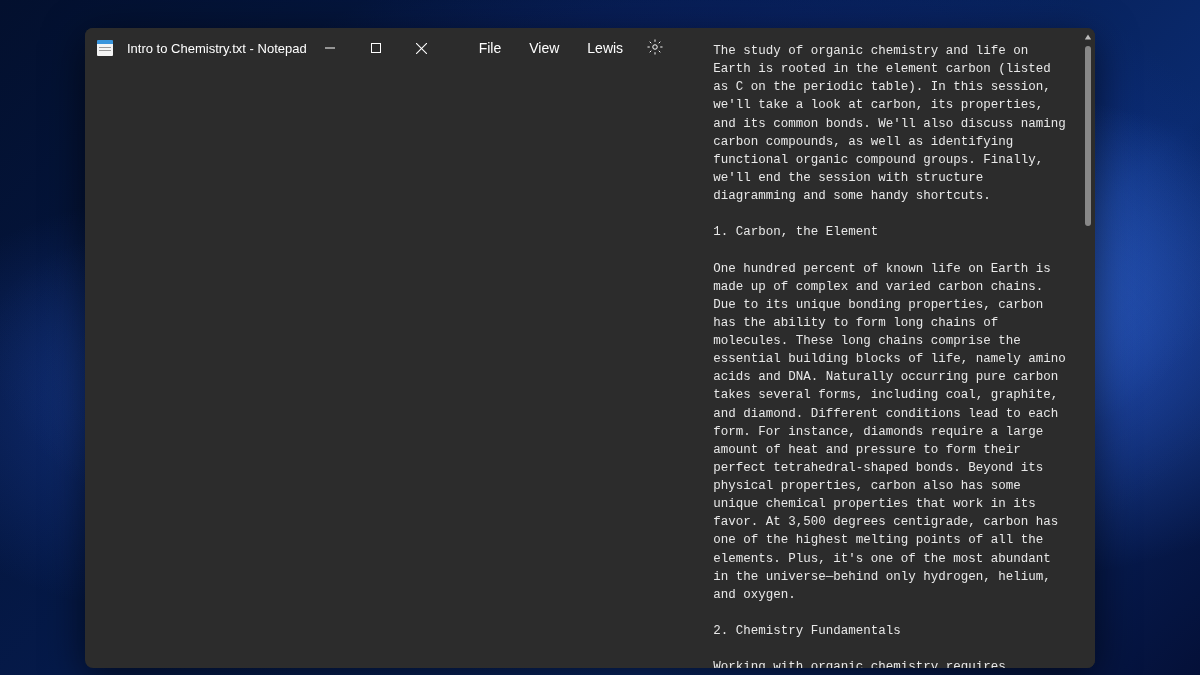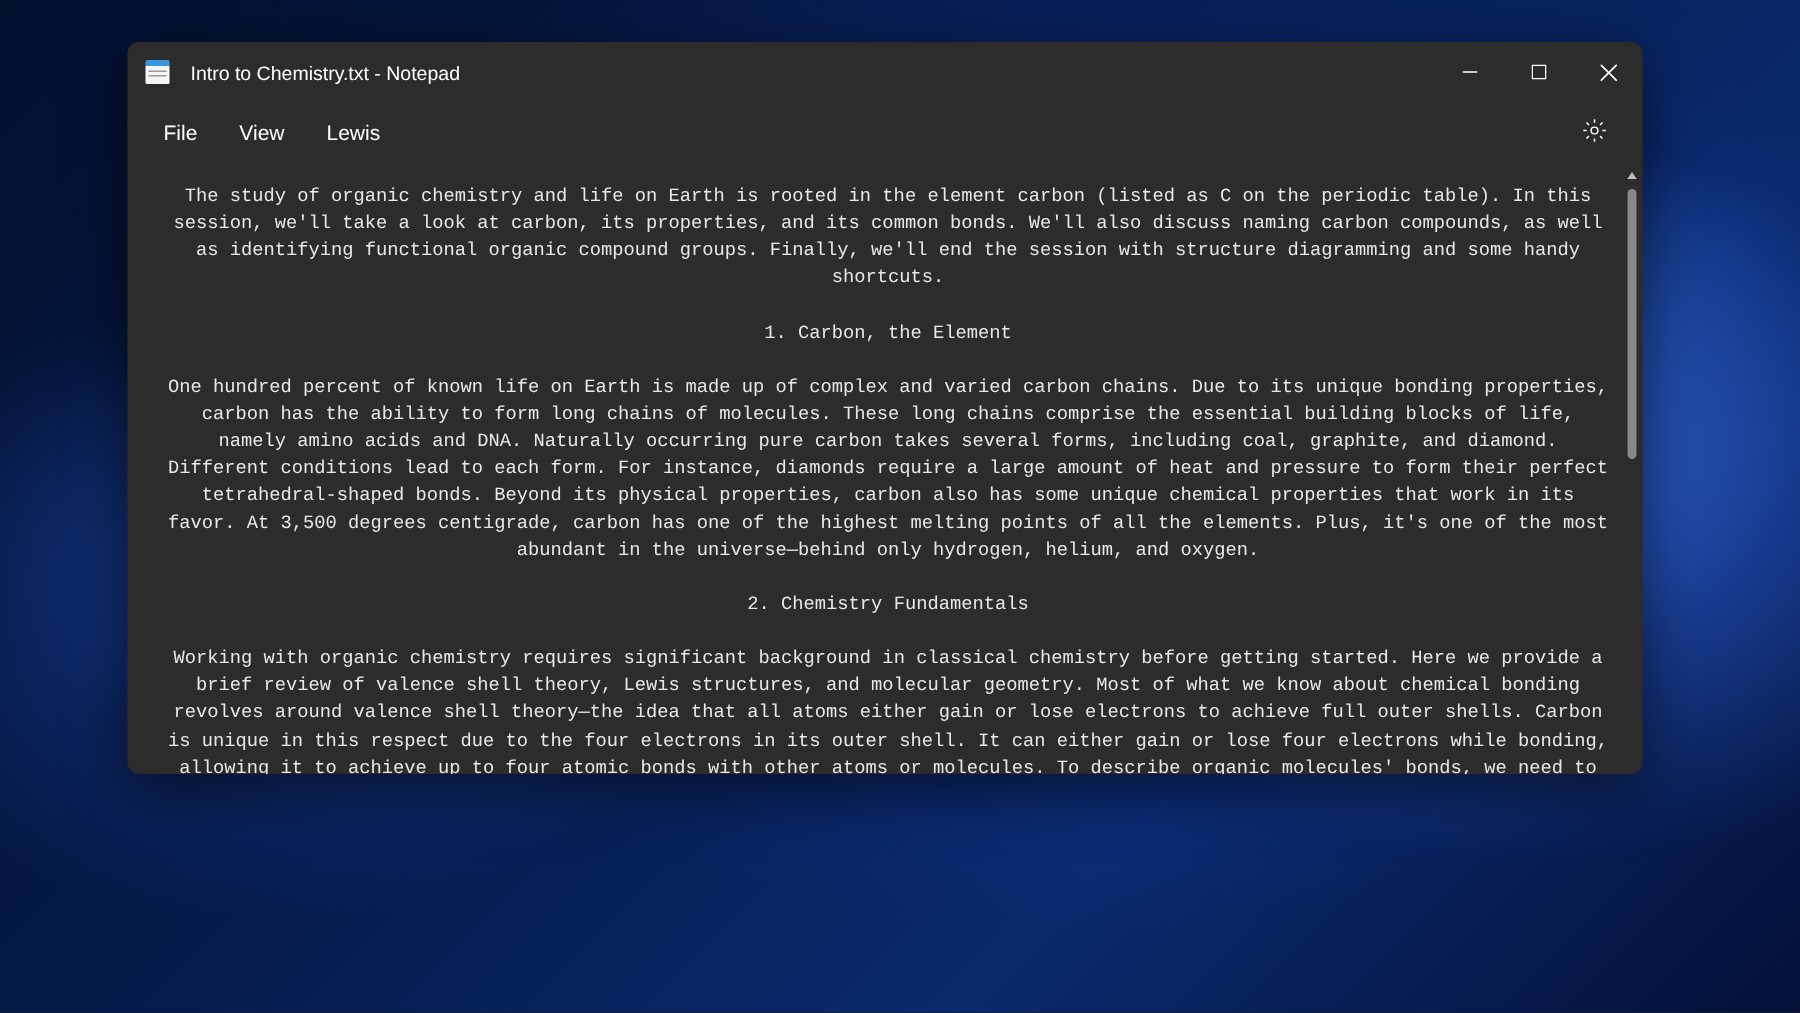--- a/index.html
+++ b/index.html
@@ -28,28 +28,27 @@
   }
   .wallpaper::after {
     width:700px; height:400px; left:-100px; top:200px;
     background: radial-gradient(ellipse, rgba(50,110,230,0.25), transparent 55%);
     transform: rotate(18deg);
   }
 
   .window {
     position: absolute;
     left: 85px; top: 28px;
-    width: 1010px; height: 488px;
+    width: 1010px; height: 640px;
     background: #2c2c2c;
     border-radius: 8px;
     box-shadow: 0 10px 40px rgba(0,0,0,0.6);
     display: flex;
-    flex-direction: column;
+    flex-direction: row;
     overflow: hidden;
-    text-align: center;
   }
 
   .titlebar {
     height: 40px;
     display: flex;
     align-items: center;
     padding-left: 12px;
     background: #2c2c2c;
     color: #ffffff;
     font-size: 13px;
@@ -83,20 +82,21 @@
   .menubar {
     height: 40px;
     display: flex;
     align-items: center;
     padding: 0 10px;
     background: #2c2c2c;
     color: #ffffff;
     font-size: 14px;
     flex-shrink: 0;
     position: relative;
+    margin-left: 10px;
   }
   .menu-item {
     padding: 6px 14px;
     border-radius: 4px;
     cursor: default;
   }
   .menubar-spacer { flex: 1; }
   .settings-btn {
     width: 36px; height: 36px;
     display: flex; align-items: center; justify-content: center;

